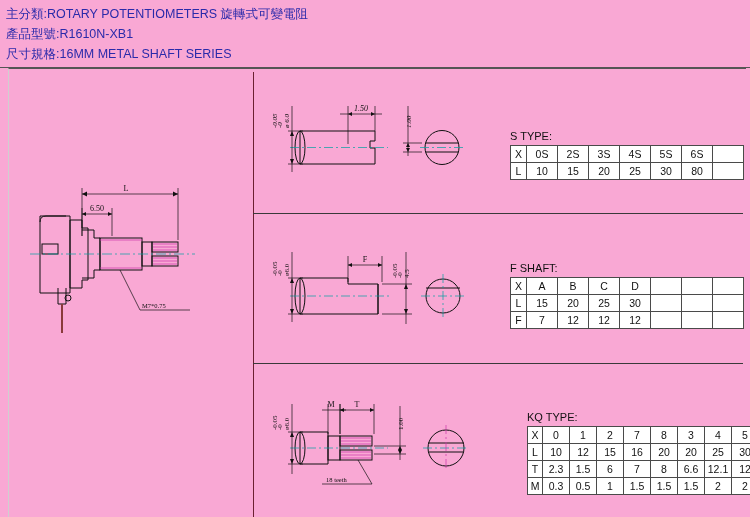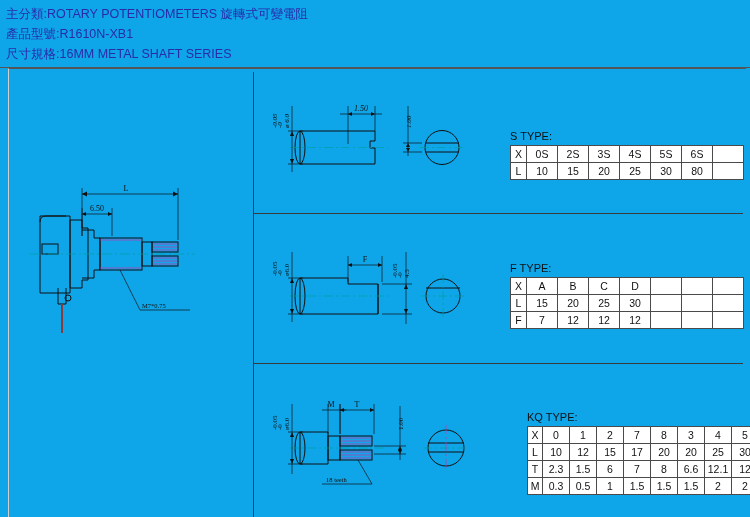--- a/index.html
+++ b/index.html
@@ -5,21 +5,21 @@
   * { box-sizing: border-box; }
   html, body {
     margin: 0; padding: 0;
     background: #ffffff;
     font-family: "Liberation Sans", sans-serif;
   }
   #page {
     position: relative;
     width: 750px;
     height: 517px;
-    background: #0ea5e9;
+    background: #f9a8d4;
     overflow: hidden;
   }
 
   
   .header {
     position: absolute;
     left: 6px; top: 4px;
     width: 700px;
     color: #2a2aaa;
     font-size: 12.5px;
@@ -375,21 +375,21 @@
           <td>25</td>
           <td>30</td>
           <td>80</td>
           <td class="empty"></td>
         </tr>
       </tbody>
     </table>
   </div>
 
   <div class="tbl-wrap" id="f-type" style="left:510px; top:262px;">
-    <div class="tbl-title">F TYPE:</div>
+    <div class="tbl-title">F SHAFT:</div>
     <table class="spec">
       <tbody>
         <tr>
           <td class="lbl">X</td>
           <td>A</td>
           <td>B</td>
           <td>C</td>
           <td>D</td>
           <td class="empty"></td>
           <td class="empty"></td>
@@ -432,21 +432,21 @@
           <td>8</td>
           <td>3</td>
           <td>4</td>
           <td>5</td>
         </tr>
         <tr>
           <td class="lbl">L</td>
           <td>10</td>
           <td>12</td>
           <td>15</td>
-          <td>17</td>
+          <td>16</td>
           <td>20</td>
           <td>20</td>
           <td>25</td>
           <td>30</td>
         </tr>
         <tr>
           <td class="lbl">T</td>
           <td>2.3</td>
           <td>1.5</td>
           <td>6</td>

